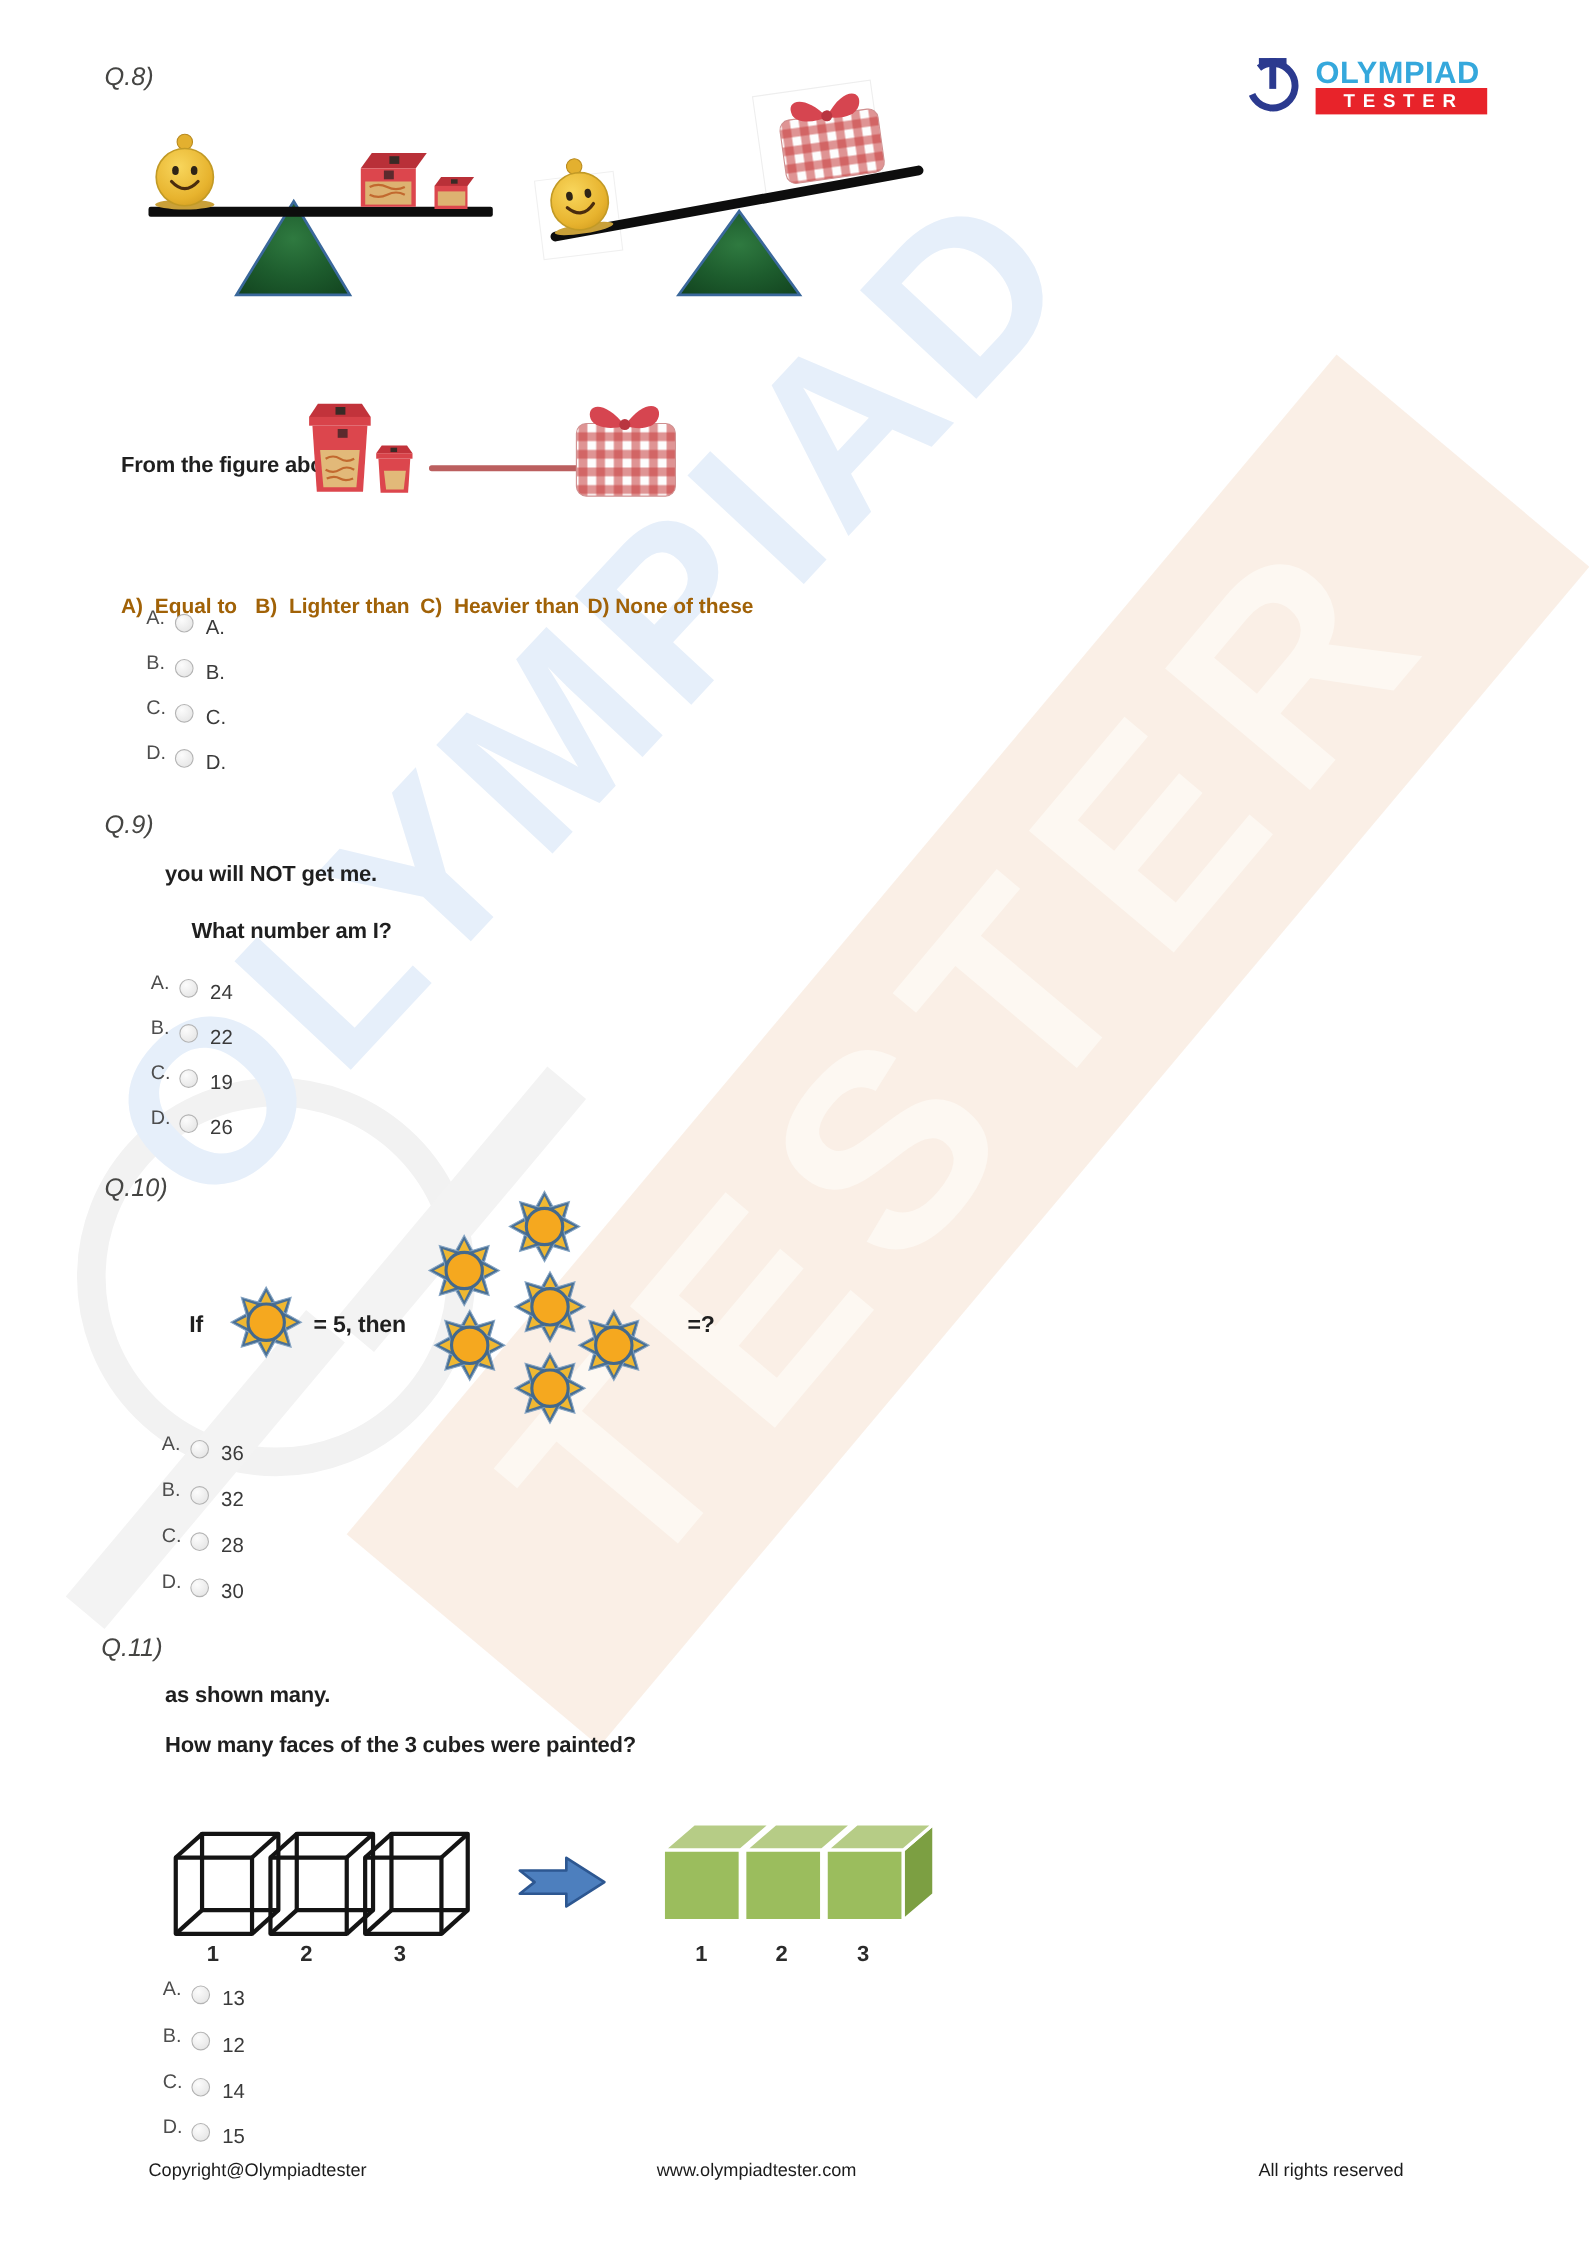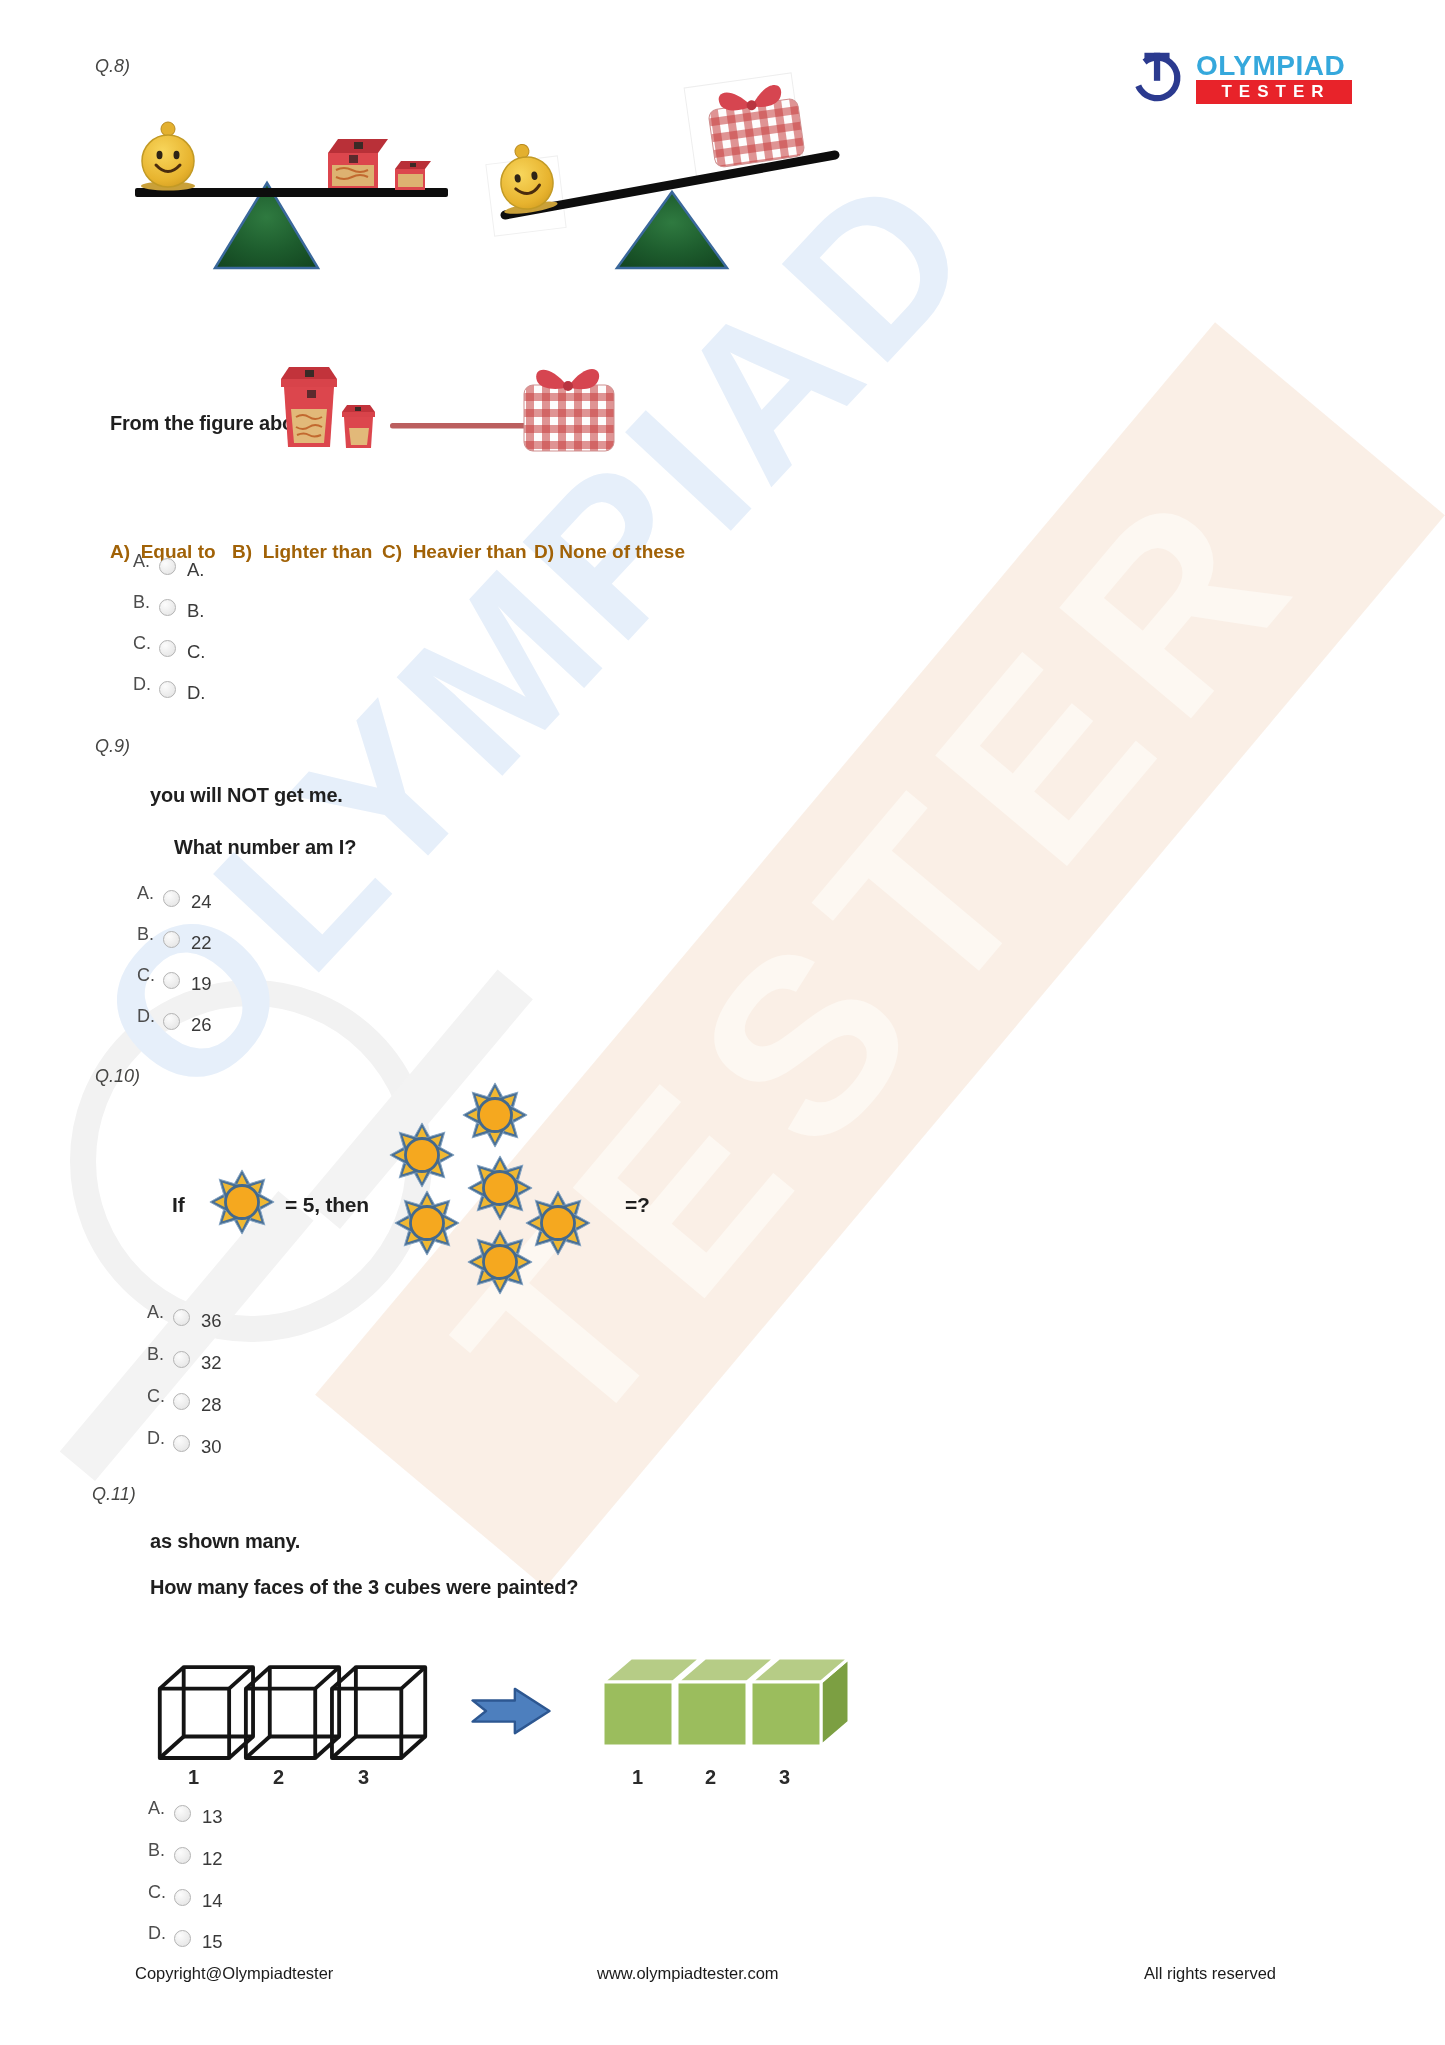--- a/index.html
+++ b/index.html
@@ -19,21 +19,21 @@
                color:#e6effa;transform:rotate(-47deg);text-align:center;}
   
   .logo{position:absolute;left:1128px;top:38px;width:280px;height:66px;}
   .logo-icon{position:absolute;left:0;top:8px;width:58px;height:58px;}
   .logo-top{position:absolute;left:68px;top:12px;font-size:28px;font-weight:bold;
             letter-spacing:0.5px;color:#35a8dc;}
   .logo-bot{position:absolute;left:68px;top:42px;width:152px;height:24px;background:#e8232a;
             color:#fff;font-size:17px;font-weight:bold;letter-spacing:7px;text-align:center;
             line-height:24px;padding-left:4px;}
   
-  .qlabel{position:absolute;font-style:italic;font-size:18px;color:#454543;}
+  .qlabel{position:absolute;font-style:italic;font-size:23px;color:#454543;}
   .btext{position:absolute;font-weight:bold;font-size:20px;color:#1f1f1f;letter-spacing:-0.2px;white-space:nowrap;}
   .choice-item{position:absolute;font-weight:bold;font-size:19px;color:#a16207;white-space:nowrap;margin-top:36px;}
   .footer{position:absolute;top:1964px;font-size:16.5px;color:#1b1b1b;white-space:nowrap;}
   
   .opt-row{position:absolute;display:flex;align-items:flex-start;}
   .opt-letter{font-size:18px;color:#4d4d4d;width:26px;}
   .radio{width:15px;height:15px;border-radius:50%;border:1.5px solid #b3b3b3;
          background:radial-gradient(circle at 35% 30%,#fcfcfc,#e1e1e1);margin-top:7px;margin-right:11px;}
   .opt-val{font-size:18.5px;color:#3a3a3a;margin-top:8px;}
   .figlabel{position:absolute;font-weight:bold;font-size:20px;color:#2b2b2b;}

